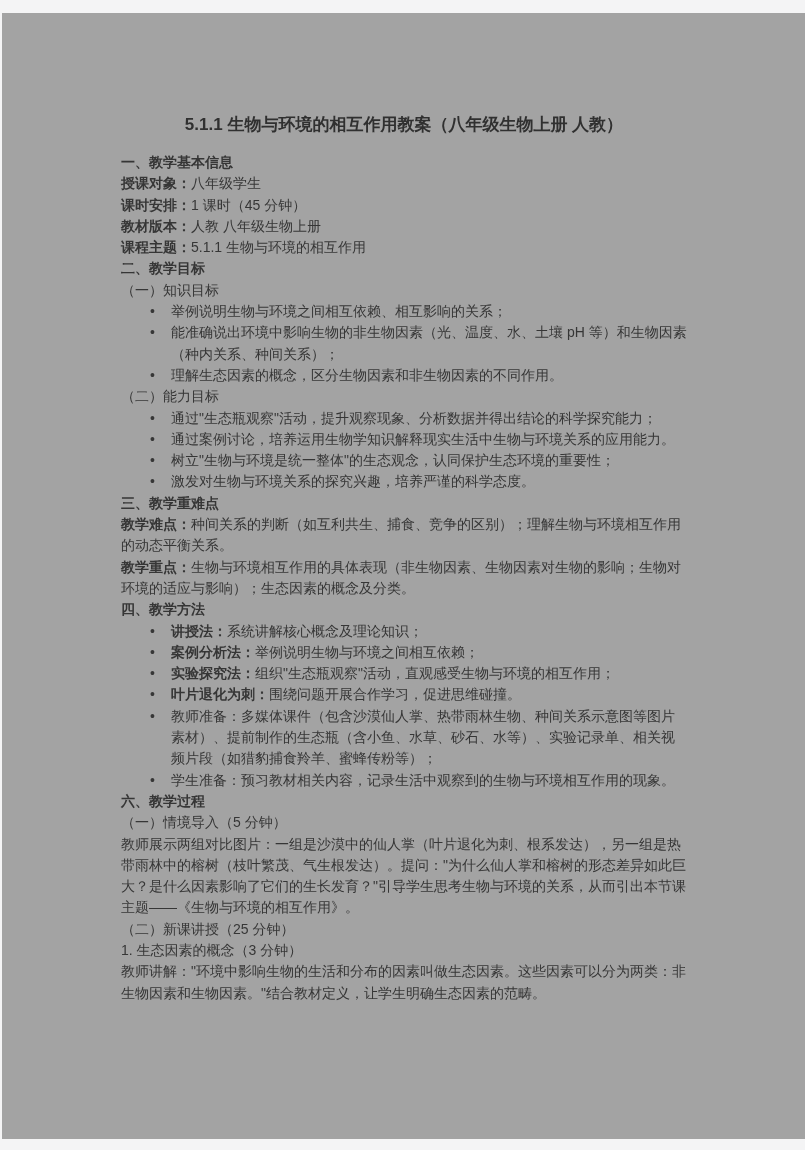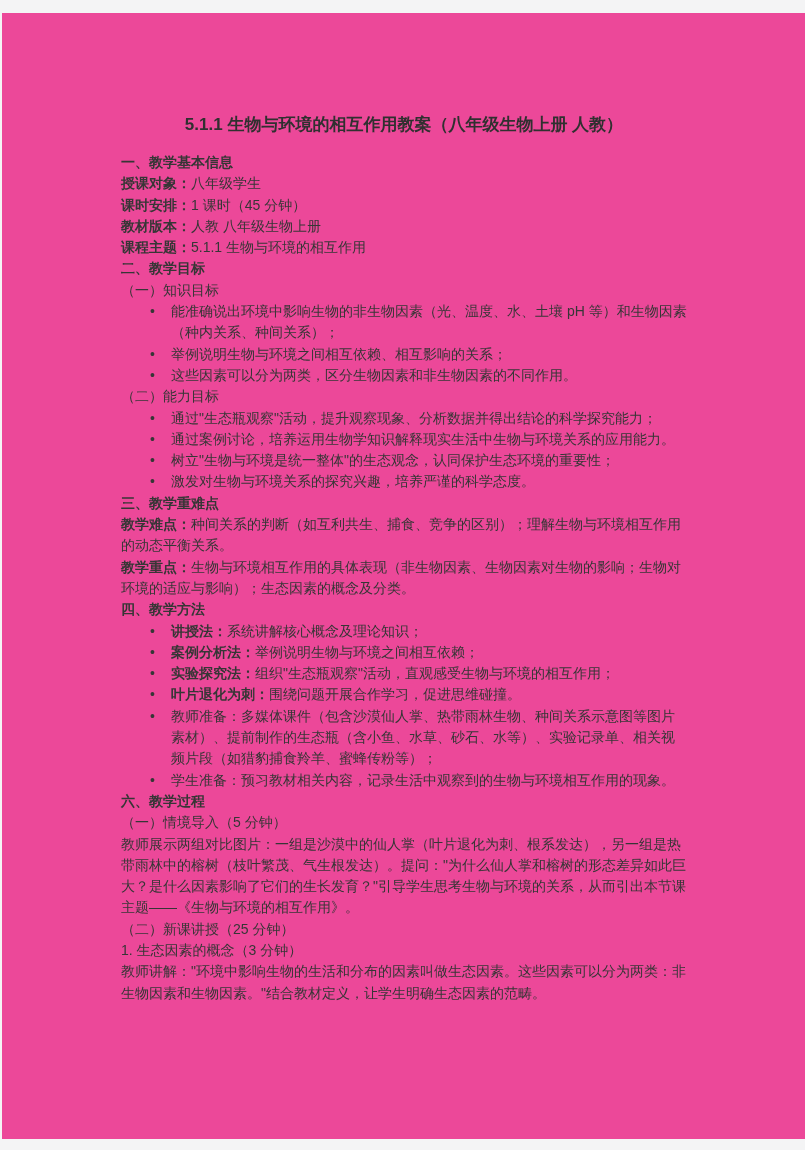--- a/index.html
+++ b/index.html
@@ -10,21 +10,21 @@
   .canvas {
     position:relative;
     width:805px; height:1150px;
     background:#f4f4f5;
     overflow:hidden;
   }
   .page {
     position:absolute;
     left:2px; top:13px;
     width:803px; height:1126px;
-    background:#ec4899;
+    background:#a3a3a3;
     box-sizing:border-box;
     padding:100px 118px 40px 119px;
     color:#363636;
     font-size:14px;
     line-height:21.3px;
   }
   .title {
     font-size:17px;
     font-weight:bold;
     text-align:center;
@@ -61,23 +61,23 @@
     <p class="h">一、教学基本信息</p>
     <p><span class="b">授课对象：</span><span>八年级学生</span></p>
     <p><span class="b">课时安排：</span><span>1 课时（45 分钟）</span></p>
     <p><span class="b">教材版本：</span><span>人教 八年级生物上册</span></p>
     <p><span class="b">课程主题：</span><span>5.1.1 生物与环境的相互作用</span></p>
 
     <p class="h">二、教学目标</p>
 
     <p class="sub">（一）知识目标</p>
     <ul class="bullets">
+      <li><span>举例说明生物与环境之间相互依赖、相互影响的关系；</span></li>
       <li><span>能准确说出环境中影响生物的非生物因素（光、温度、水、土壤 pH 等）和生物因素（种内关系、种间关系）；</span></li>
-      <li><span>举例说明生物与环境之间相互依赖、相互影响的关系；</span></li>
-      <li><span>这些因素可以分为两类，区分生物因素和非生物因素的不同作用。</span></li>
+      <li><span>理解生态因素的概念，区分生物因素和非生物因素的不同作用。</span></li>
     </ul>
 
     <p class="sub">（二）能力目标</p>
     <ul class="bullets">
       <li><span>通过"生态瓶观察"活动，提升观察现象、分析数据并得出结论的科学探究能力；</span></li>
       <li><span>通过案例讨论，培养运用生物学知识解释现实生活中生物与环境关系的应用能力。</span></li>
     </ul>
 
     <ul class="bullets">
       <li><span>树立"生物与环境是统一整体"的生态观念，认同保护生态环境的重要性；</span></li>

